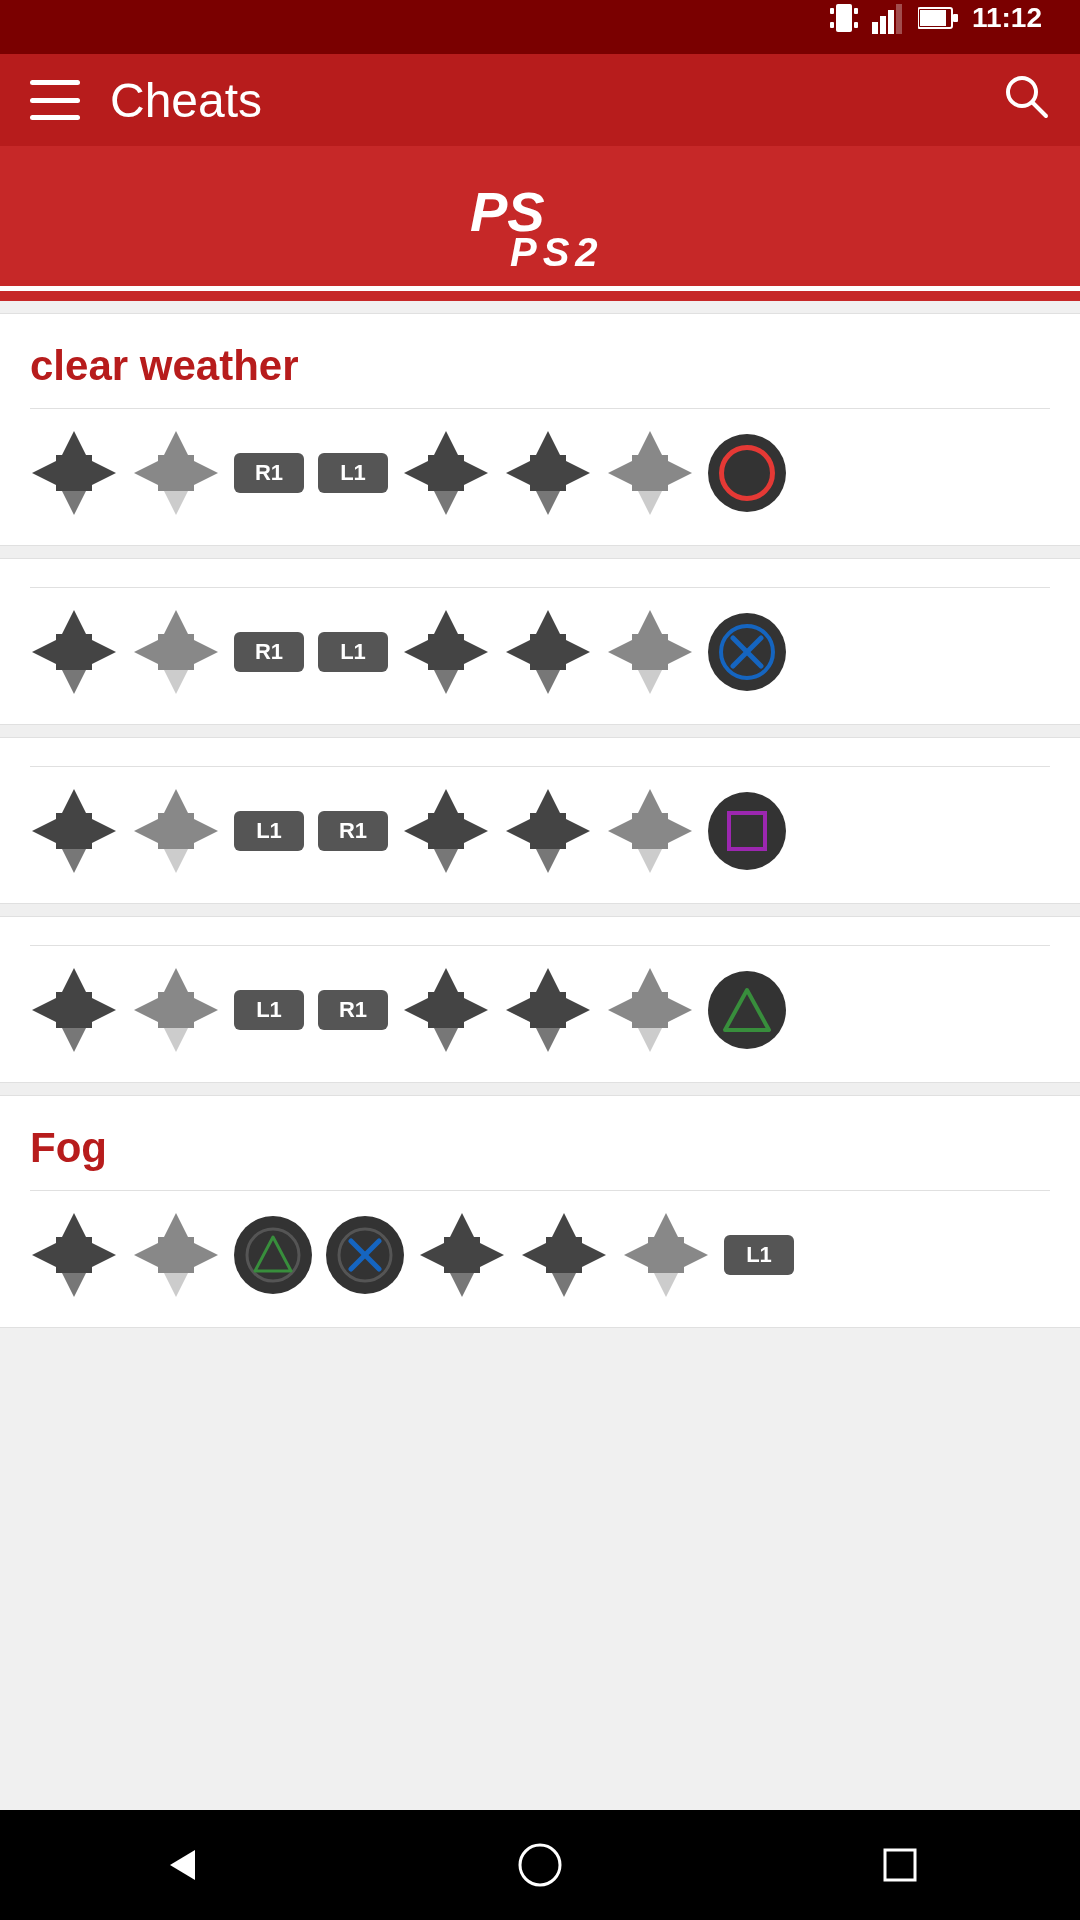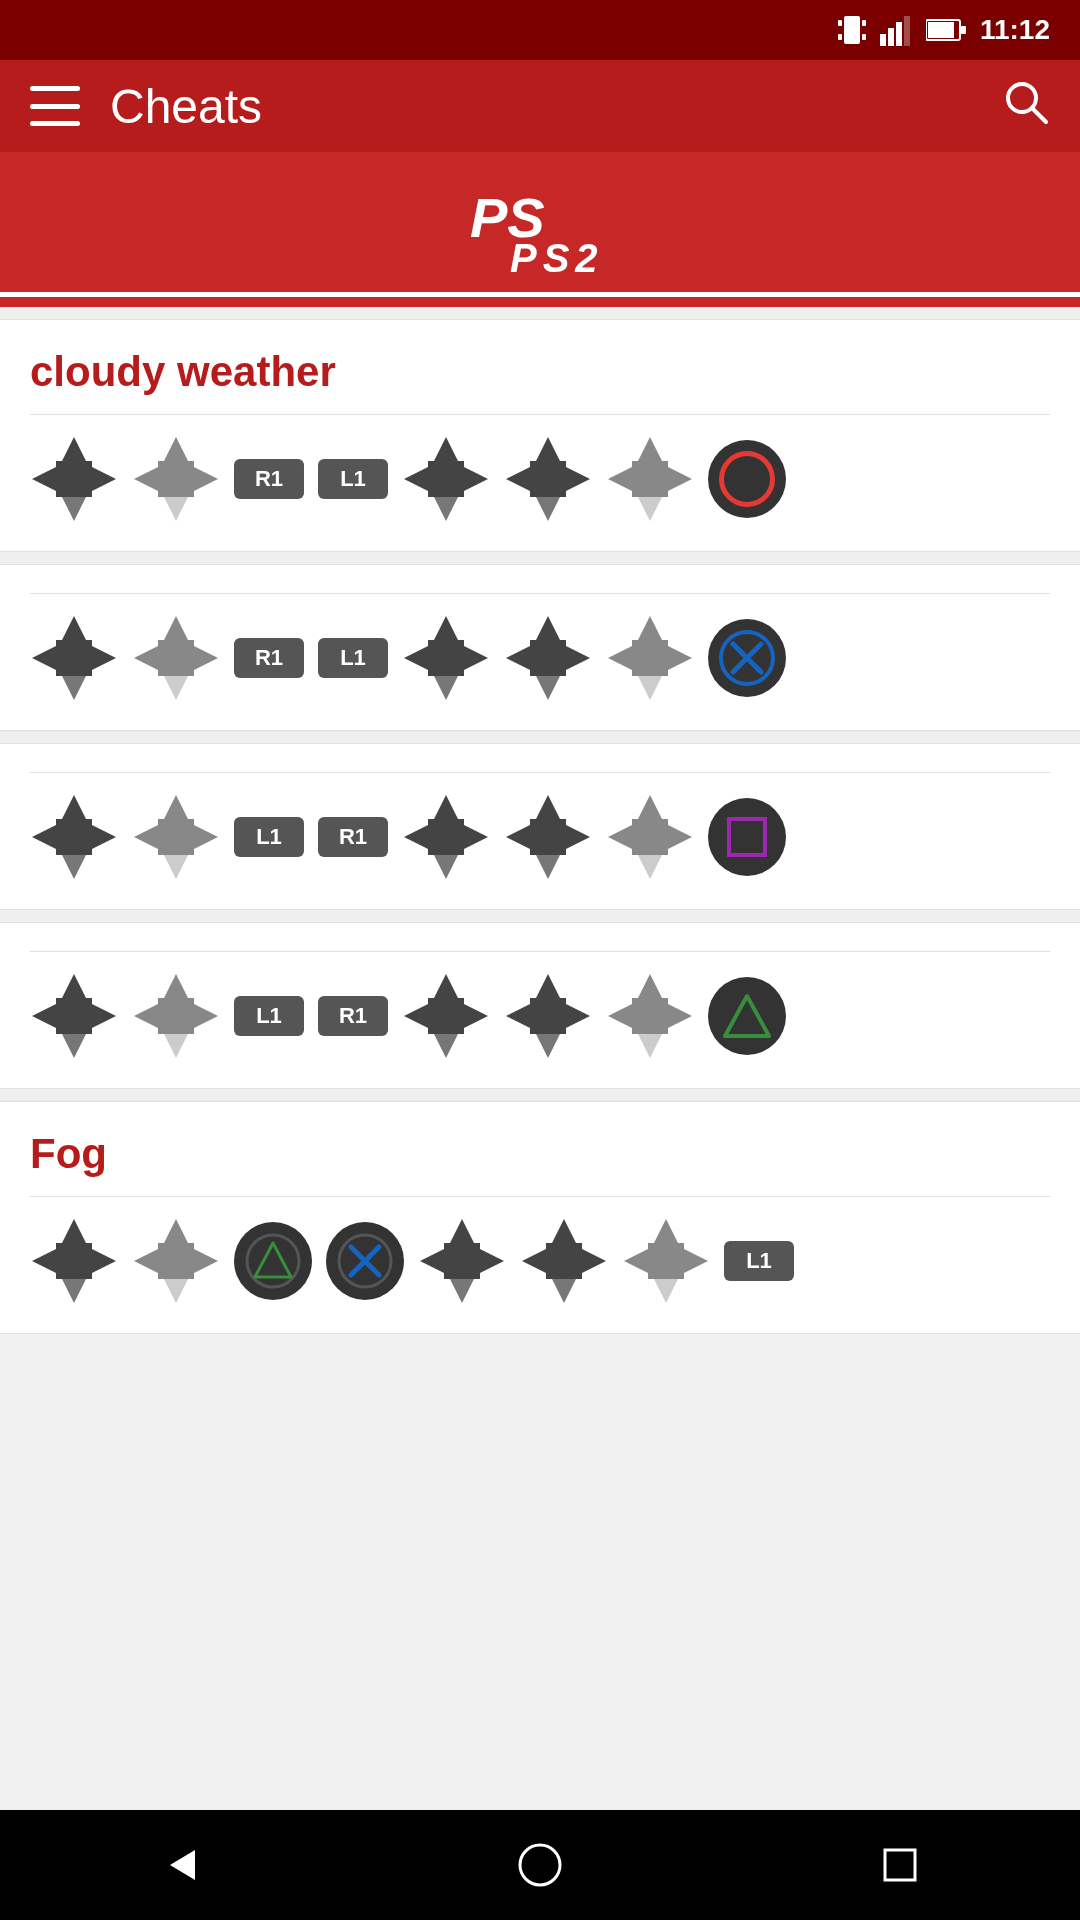--- a/index.html
+++ b/index.html
@@ -10,26 +10,26 @@
       height: 1920px;
       background: #f0f0f0;
       font-family: 'Arial', sans-serif;
       overflow: hidden;
       position: relative;
     }
 
     
     .status-bar {
       width: 100%;
-      height: 60px;
+      height: 54px;
       background: #7a0000;
       display: flex;
-      align-items: center;
+      align-items: flex-start;
       justify-content: flex-end;
-      padding: 0 30px;
+      padding: 0 38px;
       gap: 16px;
     }
 
     .status-icons {
       display: flex;
       align-items: center;
       gap: 14px;
     }
 
     .status-time {
@@ -252,21 +252,21 @@
       <text x="20" y="65" font-size="56" font-weight="900" font-style="italic" fill="white" font-family="Arial">PS</text>
       <text x="60" y="100" font-size="40" font-weight="900" font-style="italic" fill="white" font-family="Arial" letter-spacing="6">PS2</text>
     </svg>
   </div>
   <div class="tab-indicator"></div>
 </div>
 
 <div class="content">
 
   <div class="cheat-card">
-    <div class="cheat-title">cloudy weather</div>
+    <div class="cheat-title">clear weather</div>
     <div class="divider"></div>
     <div class="button-sequence">
 
       <svg width="88" height="88" viewBox="0 0 88 88">
         <polygon points="44,2 56,26 32,26" fill="#444"></polygon>
         <polygon points="44,86 56,62 32,62" fill="#777"></polygon>
         <polygon points="2,44 26,32 26,56" fill="#444"></polygon>
         <polygon points="86,44 62,32 62,56" fill="#444"></polygon>
         <rect x="26" y="26" width="36" height="36" fill="#444"></rect>
         <rect x="30" y="6" width="28" height="76" rx="4" fill="none"></rect>

